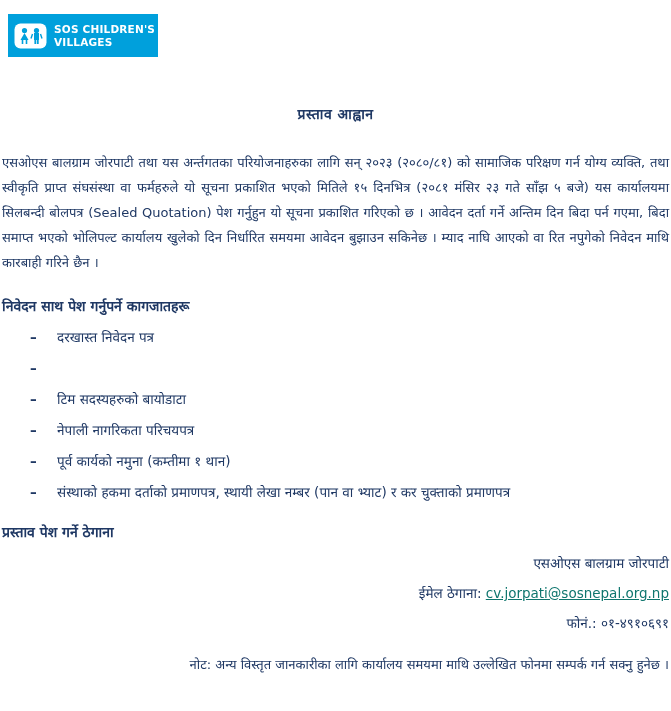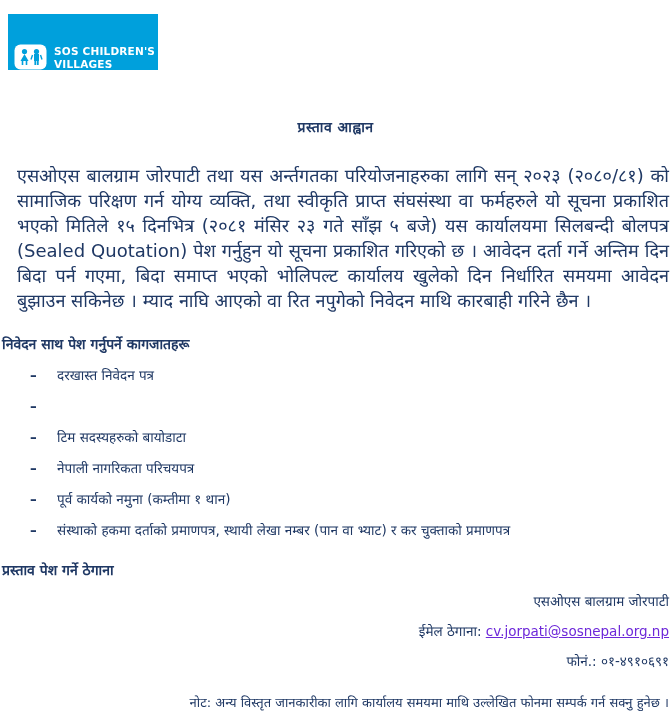--- a/index.html
+++ b/index.html
@@ -10,25 +10,25 @@
     font-family: "DejaVu Sans", "Liberation Sans", sans-serif;
     color: #1F3864;
     overflow: hidden;
     position: relative;
   }
   .page { padding: 14px 2px 0 2px; }
 
   
   .logo {
     width: 150px;
-    height: 56px;
+    height: 43px;
     background: #00A0DC;
     margin-left: 6px;
     display: flex;
-    align-items: flex-end;
+    align-items: center;
     padding: 0 6px;
   }
   .logo-icon { flex: 0 0 auto; margin-right: 7px; display: block; }
   .logo-text {
     color: #ffffff;
     font-size: 10.5px;
     font-weight: bold;
     line-height: 12.5px;
     letter-spacing: 0.2px;
     white-space: nowrap;
@@ -39,24 +39,23 @@
     text-align: center;
     font-size: 14px;
     font-weight: bold;
     margin-top: 47px;
     letter-spacing: 0.5px;
   }
 
   
   .intro {
     margin-top: 27px;
-    font-size: 18px;
+    font-size: 13px;
     line-height: 25px;
     text-align: justify;
-    margin-left: 15px;
   }
 
   
   .section-heading {
     font-size: 14px;
     font-weight: bold;
     margin-top: 21px;
   }
 
   
@@ -76,21 +75,21 @@
 
   
   .address-block { margin-top: 13px; text-align: right; }
   .address-line {
     padding-left: 55px;
     font-size: 13.5px;
     line-height: 18px;
     margin-bottom: 12px;
   }
   .email-link {
-    color: #6d28d9;
+    color: #0f766e;
     text-decoration: underline;
     cursor: pointer;
   }
   .note-line {
     padding-left: 55px;
     font-size: 13px;
     margin-top: 23px;
   }
 </style>
 </head>

